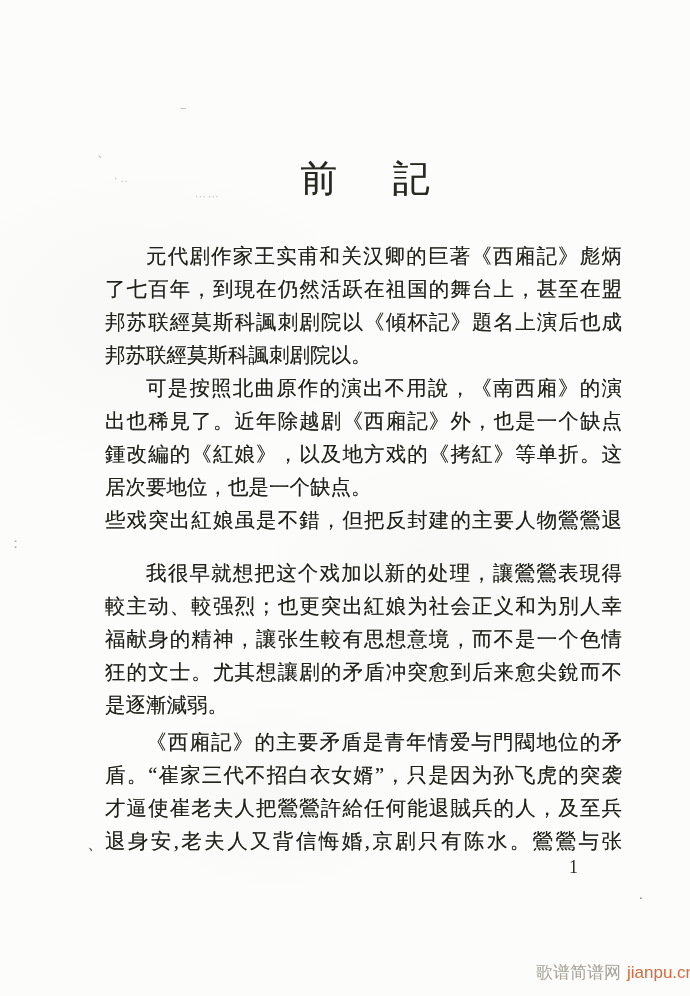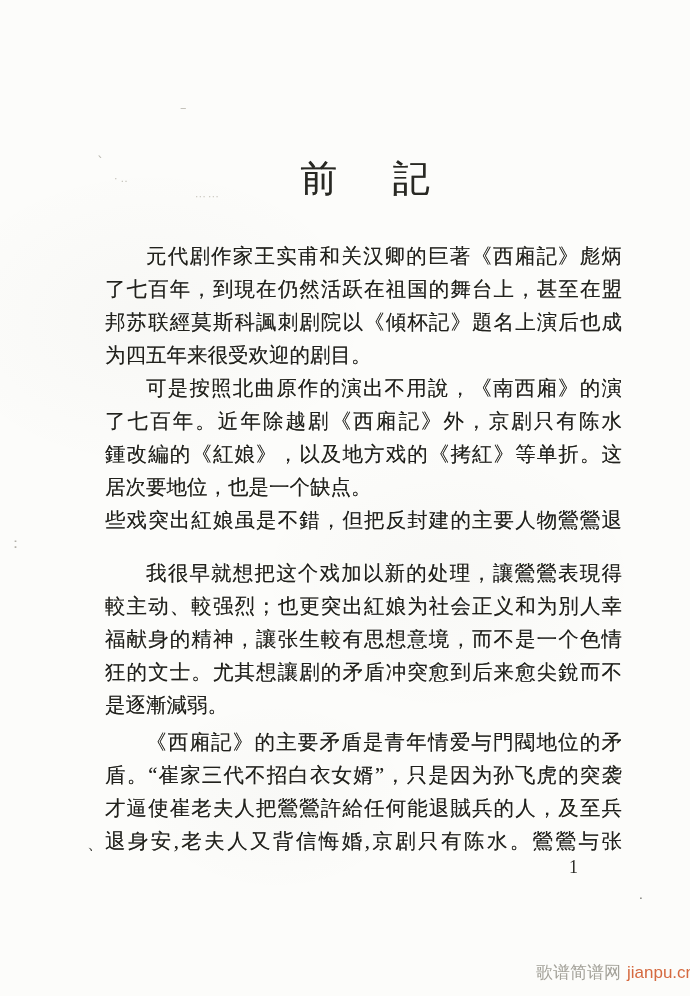--- a/index.html
+++ b/index.html
@@ -98,26 +98,26 @@
 <div class="page">
 
   <h1 class="title">前記</h1>
 
   <div class="textblock">
 
     <div class="para p1">
       <div class="line first">元代剧作家王实甫和关汉卿的巨著《西廂記》彪炳</div>
       <div class="line">了七百年，到現在仍然活跃在祖国的舞台上，甚至在盟</div>
       <div class="line">邦苏联經莫斯科諷刺剧院以《傾杯記》題名上演后也成</div>
-      <div class="line short">为四五年来很受欢迎的剧目。</div>
+      <div class="line short">邦苏联經莫斯科諷刺剧院以。</div>
     </div>
 
     <div class="para p2">
       <div class="line first">可是按照北曲原作的演出不用說，《南西廂》的演</div>
-      <div class="line">了七百年。近年除越剧《西廂記》外，京剧只有陈水</div>
+      <div class="line">出也稀見了。近年除越剧《西廂記》外，也是一个缺点</div>
       <div class="line">鍾改編的《紅娘》，以及地方戏的《拷紅》等单折。这</div>
       <div class="line short">居次要地位，也是一个缺点。</div>
       <div class="line">些戏突出紅娘虽是不錯，但把反封建的主要人物鶯鶯退</div>
     </div>
 
     <div class="para p3">
       <div class="line first">我很早就想把这个戏加以新的处理，讓鶯鶯表現得</div>
       <div class="line">較主动、較强烈；也更突出紅娘为社会正义和为別人幸</div>
       <div class="line">福献身的精神，讓张生較有思想意境，而不是一个色情</div>
       <div class="line">狂的文士。尤其想讓剧的矛盾冲突愈到后来愈尖銳而不</div>

